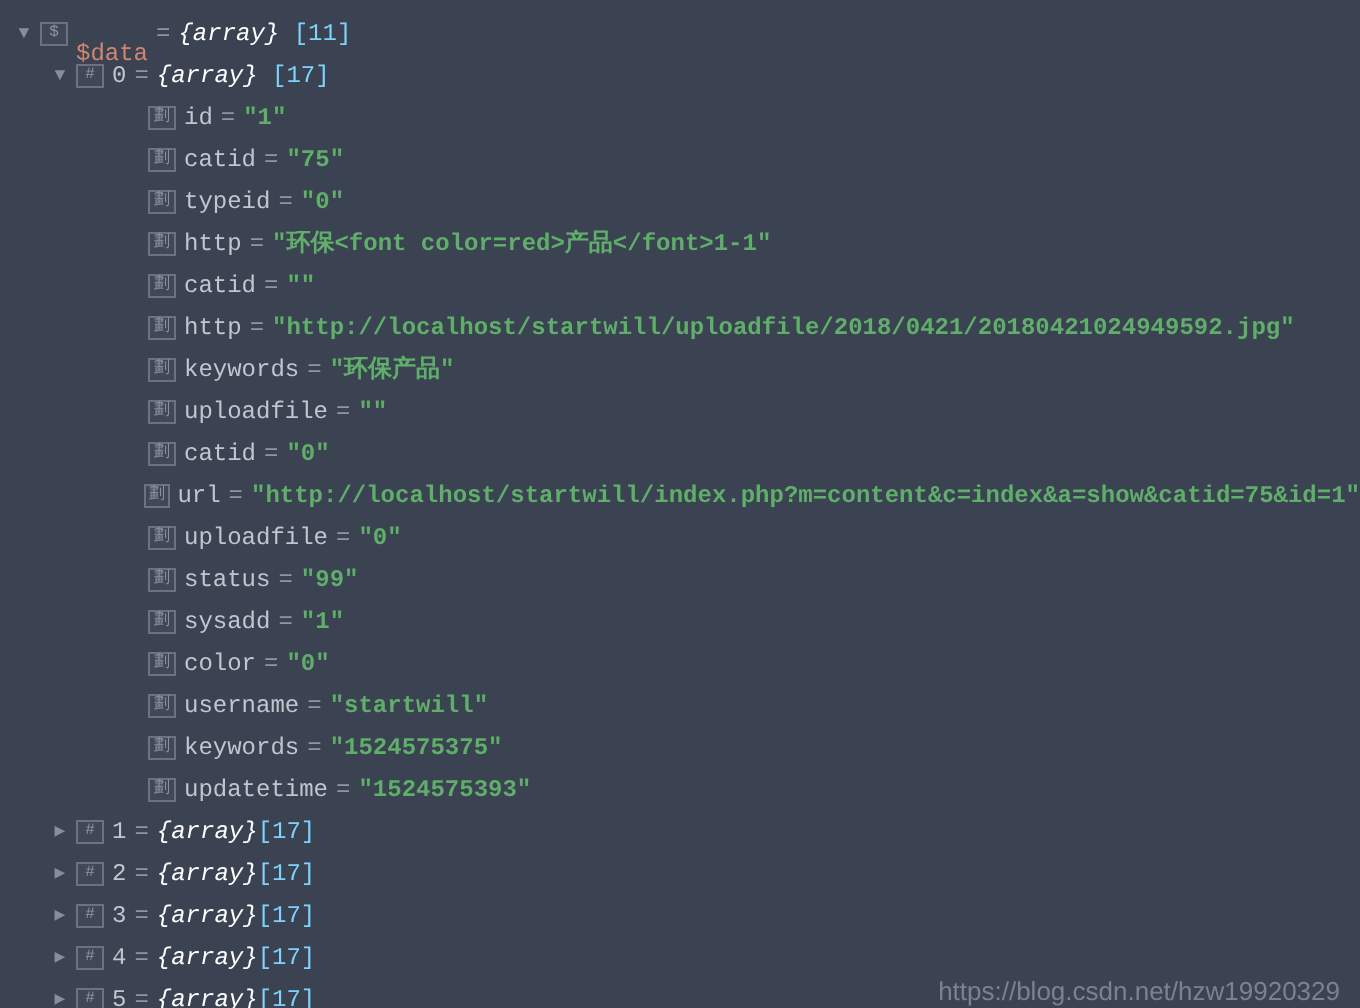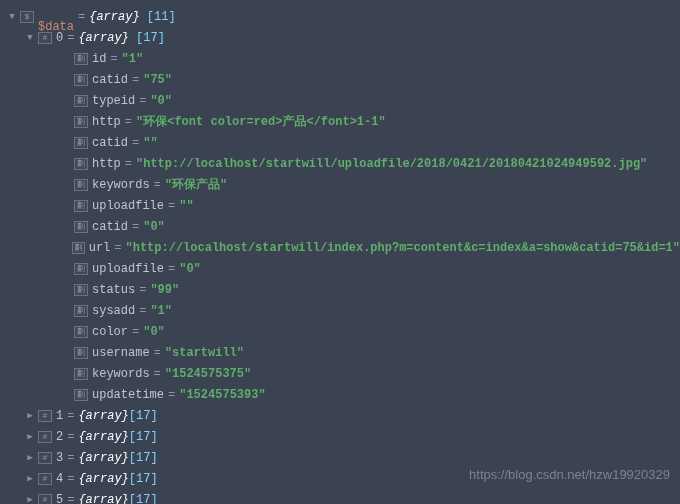--- a/index.html
+++ b/index.html
@@ -53,21 +53,21 @@
   .key { color: #c0c5ce; }
   .eq { color: #8e95a8; margin: 0 4px; }
   .type-hint { color: #ffffff; font-style: italic; }
   .count-hint { color: #7dd3fc; }
   .str { color: #5fae6a; font-weight: bold; }
   .ind-0 { padding-left: 6px; }
   .ind-1 { padding-left: 24px; }
   .ind-3 { padding-left: 60px; }
   .watermark {
     position: absolute;
-    bottom: 22px;
+    bottom: 1px;
     right: 10px;
     color: #b0b6c2;
     font-size: 13px;
     opacity: 0.55;
     font-family: Arial, sans-serif;
   }
 </style>
 </head>
 <body>
 

